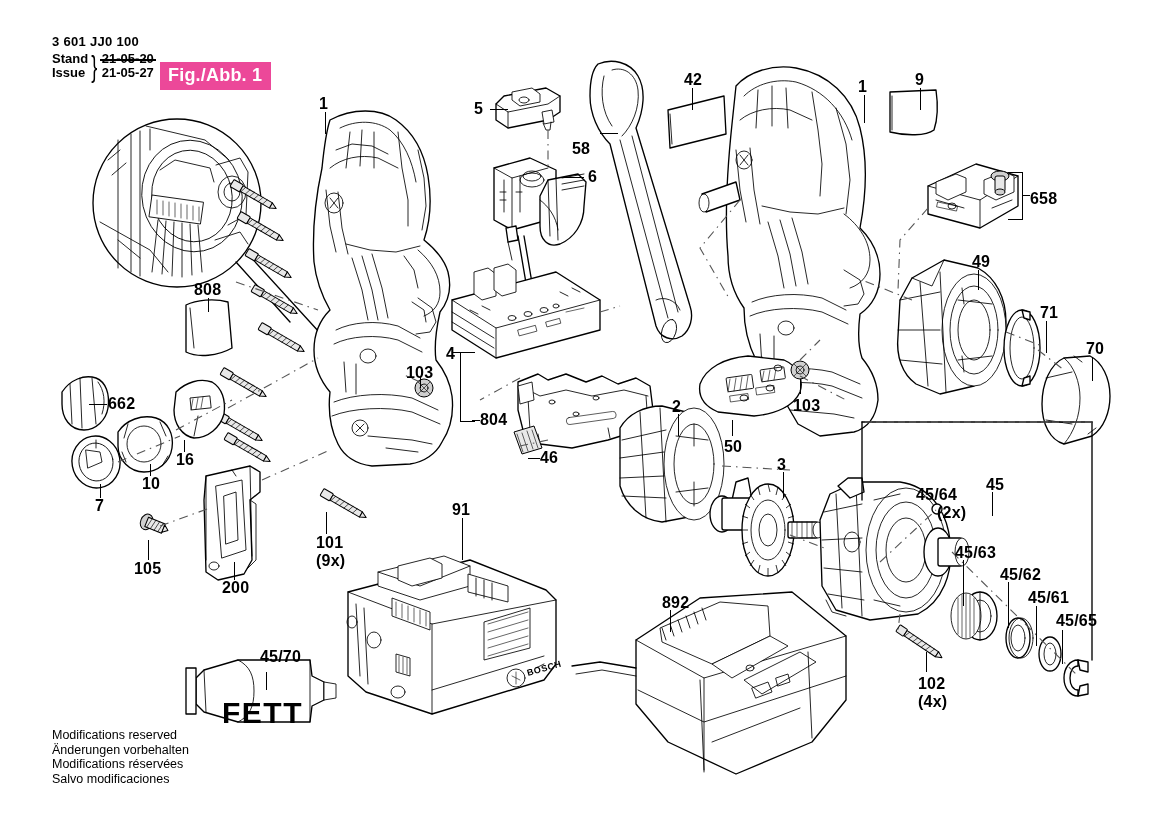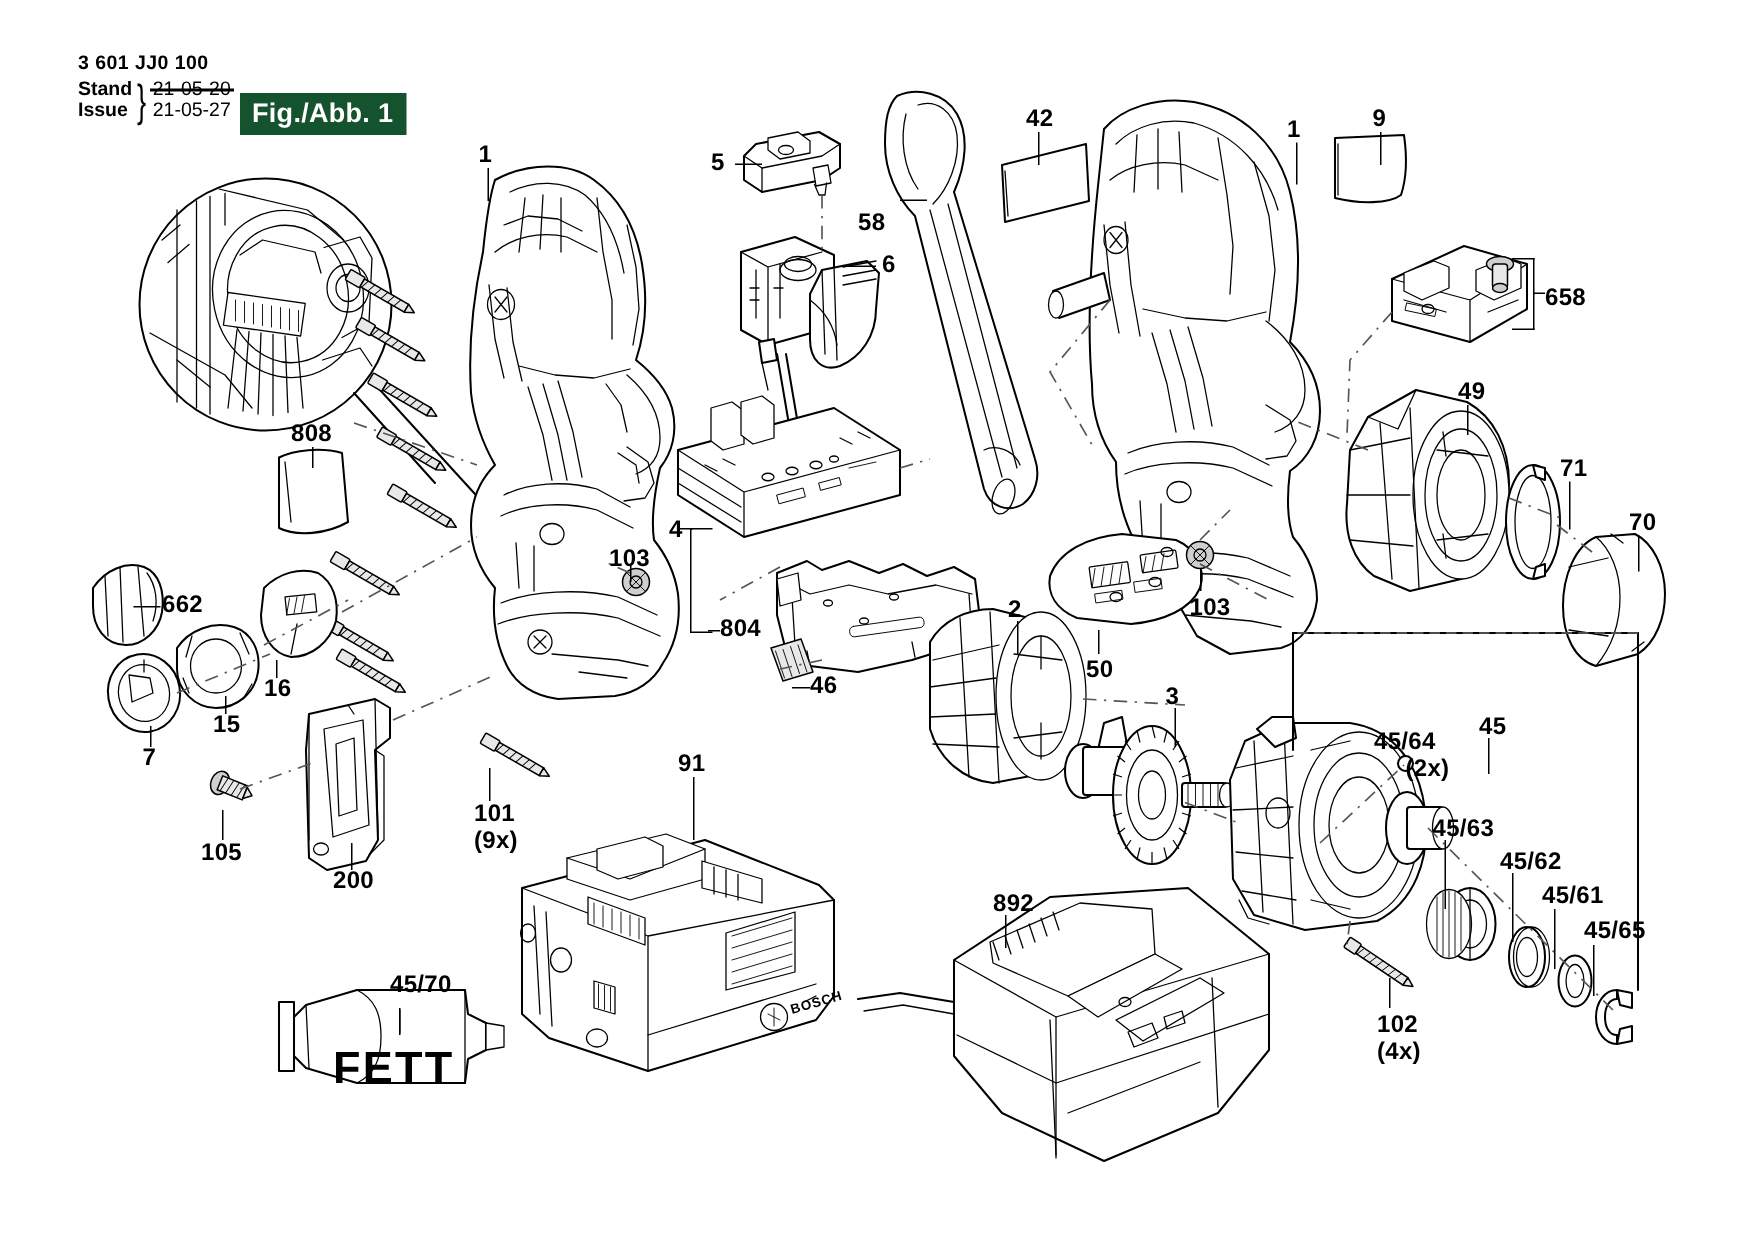--- a/index.html
+++ b/index.html
@@ -18,29 +18,29 @@
   
   #header{position:absolute;left:52px;top:34px;}
   .hdr-part{font-size:13px;font-weight:bold;letter-spacing:.3px;line-height:15px;}
   .hdr-rows{position:relative;margin-top:3px;display:flex;align-items:center;}
   .hdr-labels{font-size:13px;font-weight:bold;line-height:14px;}
   .hdr-brace{
     font-size:26px;font-weight:normal;line-height:14px;
     margin:0 3px 0 2px;transform:scaleX(.7) scaleY(1.15);
     display:inline-block;position:relative;top:1px;
   }
-  .hdr-dates{font-size:13px;font-weight:normal;line-height:14px;position:relative;}
+  .hdr-dates{font-size:13px;font-weight:bold;line-height:14px;position:relative;}
   .struck{position:relative;display:inline-block;}
   .struck:after{
     content:"";position:absolute;left:-2px;right:-2px;top:50%;
     height:1.6px;background:#000;
   }
   #figbox{
     position:absolute;left:160px;top:62px;
-    background:#14532d;color:#fff;
+    background:#ec4899;color:#fff;
     font-size:18px;font-weight:bold;
     padding:3px 9px 4px 8px;
     letter-spacing:.2px;
     white-space:nowrap;
   }
   
   .lbl{
     position:absolute;
     font-size:16px;
     font-weight:bold;
@@ -636,20 +636,24 @@
         <div class="struck">21-05-20</div>
         <div>21-05-27</div>
       </div>
     </div>
   </div>
 
   <div id="figbox">Fig./Abb. 1</div>
 
   <div id="fett-text">FETT</div>
 
+  <div class="txtblk" style="left:52px;top:728px;">Modifications reserved
+Änderungen vorbehalten
+Modifications réservées
+Salvo modificaciones</div>
 
   <div class="ld v" style="left:325px;top:112px;height:22px;"></div>
   <div class="ld h" style="left:490px;top:109px;width:18px;"></div>
   <div class="ld h" style="left:562px;top:177px;width:22px;"></div>
   <div class="ld h" style="left:600px;top:133px;width:18px;"></div>
   <div class="ld v" style="left:692px;top:88px;height:22px;"></div>
   <div class="ld v" style="left:864px;top:95px;height:28px;"></div>
   <div class="ld v" style="left:920px;top:88px;height:22px;"></div>
   <div class="ld v" style="left:978px;top:270px;height:20px;"></div>
   <div class="ld v" style="left:1046px;top:321px;height:32px;"></div>
@@ -696,21 +700,21 @@
       <div class="lbl" style="left: 684px; top: 71px;">42</div>
       <div class="lbl" style="left: 858px; top: 78px;">1</div>
       <div class="lbl" style="left: 915px; top: 71px;">9</div>
       <div class="lbl" style="left: 1030px; top: 190px;">658</div>
       <div class="lbl" style="left: 972px; top: 253px;">49</div>
       <div class="lbl" style="left: 1040px; top: 304px;">71</div>
       <div class="lbl" style="left: 1086px; top: 340px;">70</div>
       <div class="lbl" style="left: 194px; top: 281px;">808</div>
       <div class="lbl" style="left: 108px; top: 395px;">662</div>
       <div class="lbl" style="left: 176px; top: 451px;">16</div>
-      <div class="lbl" style="left: 142px; top: 475px;">15</div>
+      <div class="lbl" style="left: 142px; top: 475px;">10</div>
       <div class="lbl" style="left: 95px; top: 497px;">7</div>
       <div class="lbl" style="left: 134px; top: 560px;">105</div>
       <div class="lbl" style="left: 222px; top: 579px;">200</div>
       <div class="lbl" style="left: 316px; top: 534px;">101</div>
       <div class="lbl" style="left: 316px; top: 552px;">(9x)</div>
       <div class="lbl" style="left: 406px; top: 364px;">103</div>
       <div class="lbl" style="left: 446px; top: 345px;">4</div>
       <div class="lbl" style="left: 480px; top: 411px;">804</div>
       <div class="lbl" style="left: 540px; top: 449px;">46</div>
       <div class="lbl" style="left: 452px; top: 501px;">91</div>

